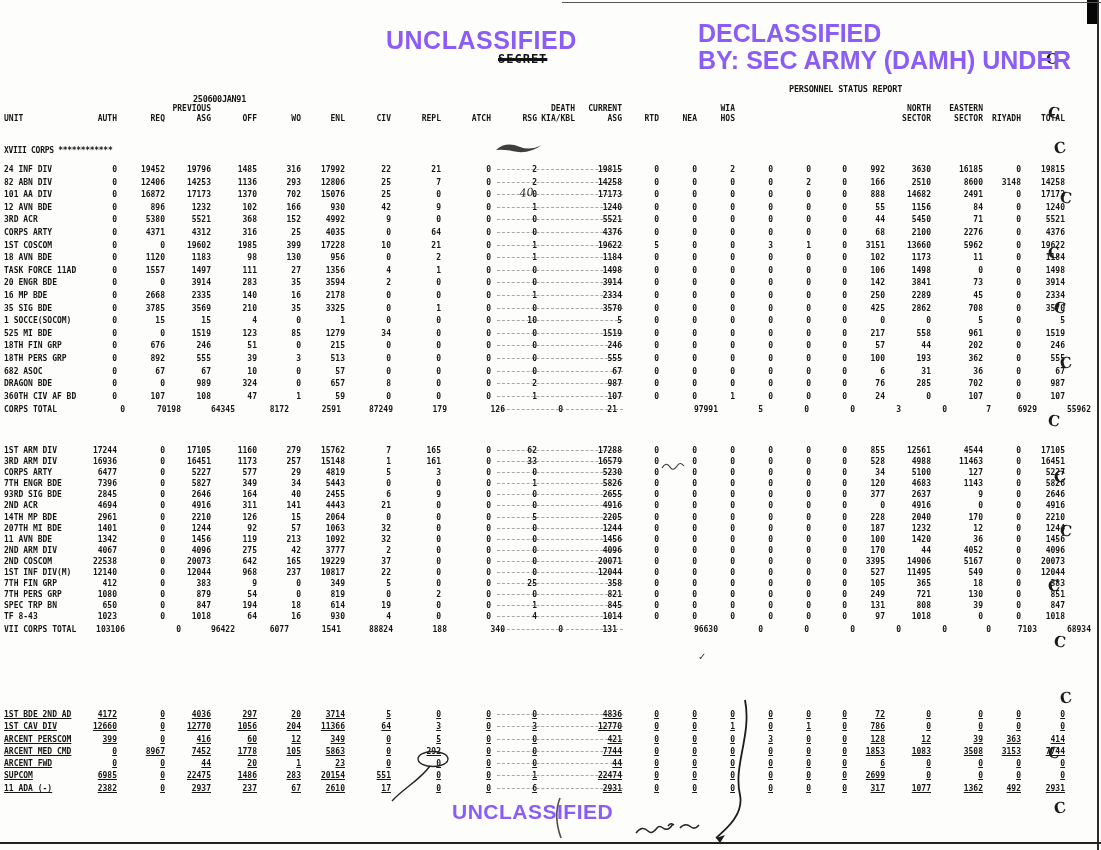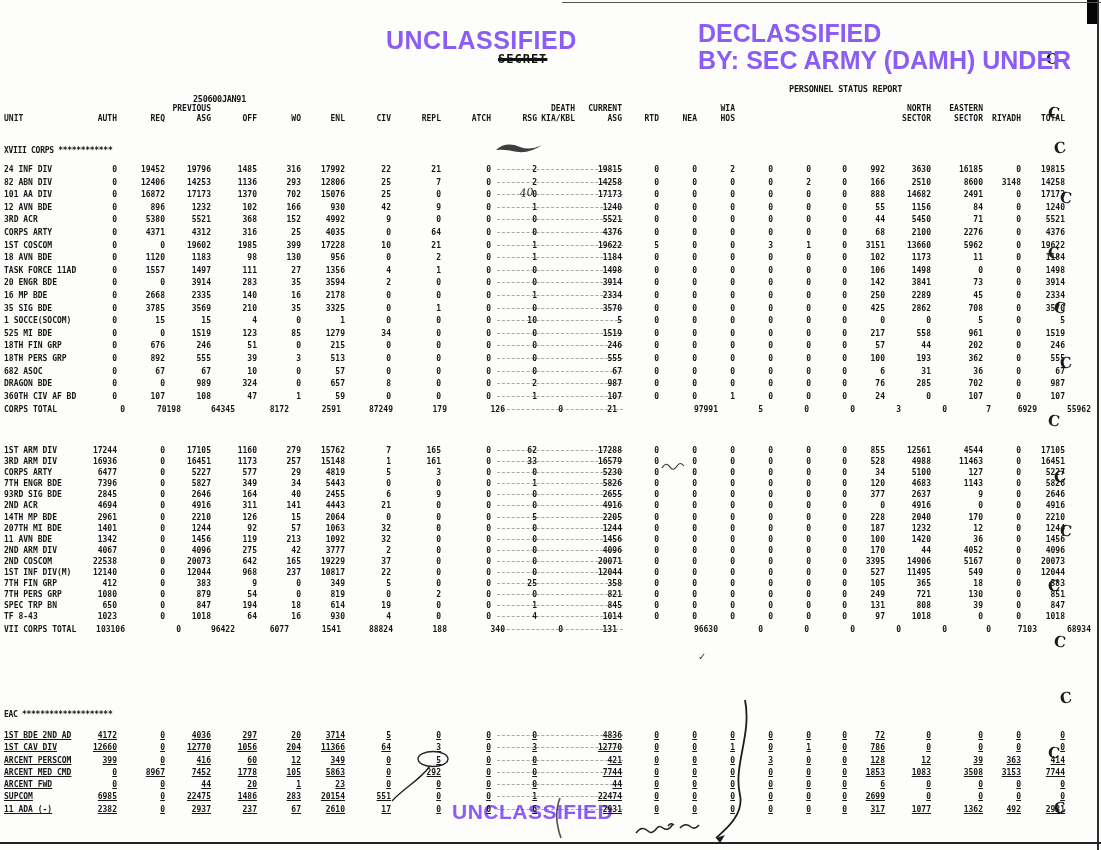--- a/index.html
+++ b/index.html
@@ -1076,21 +1076,20 @@
           <div class="tcell">0</div>
           <div class="tcell">0</div>
           <div class="tcell">7103</div>
           <div class="tcell">68934</div>
           <div class="tcell">27459</div>
           <div class="tcell">0</div>
           <div class="tcell">96395</div>
         </div>
       </div>
     <div class="section" id="sec-eac">
-        <div class="seclabel">EAC ********************</div>
         <div class="trow drow">
           <div class="tcell unit">1ST BDE 2ND AD</div>
           <div class="tcell">4172</div>
           <div class="tcell">0</div>
           <div class="tcell">4036</div>
           <div class="tcell">297</div>
           <div class="tcell">20</div>
           <div class="tcell">3714</div>
           <div class="tcell">5</div>
           <div class="tcell">0</div>

